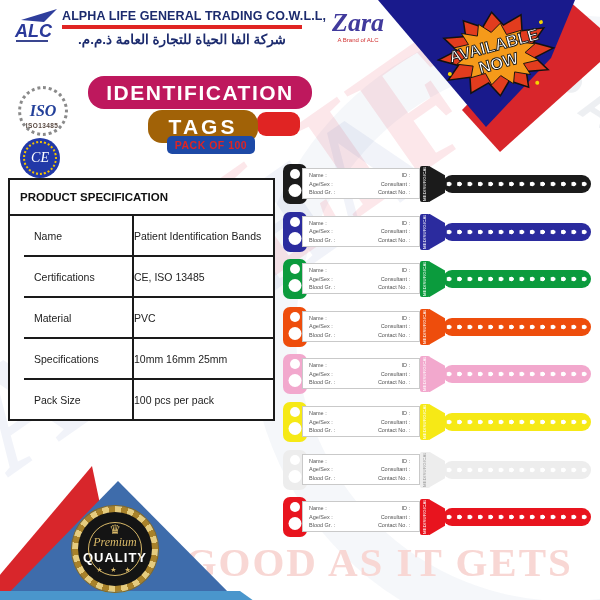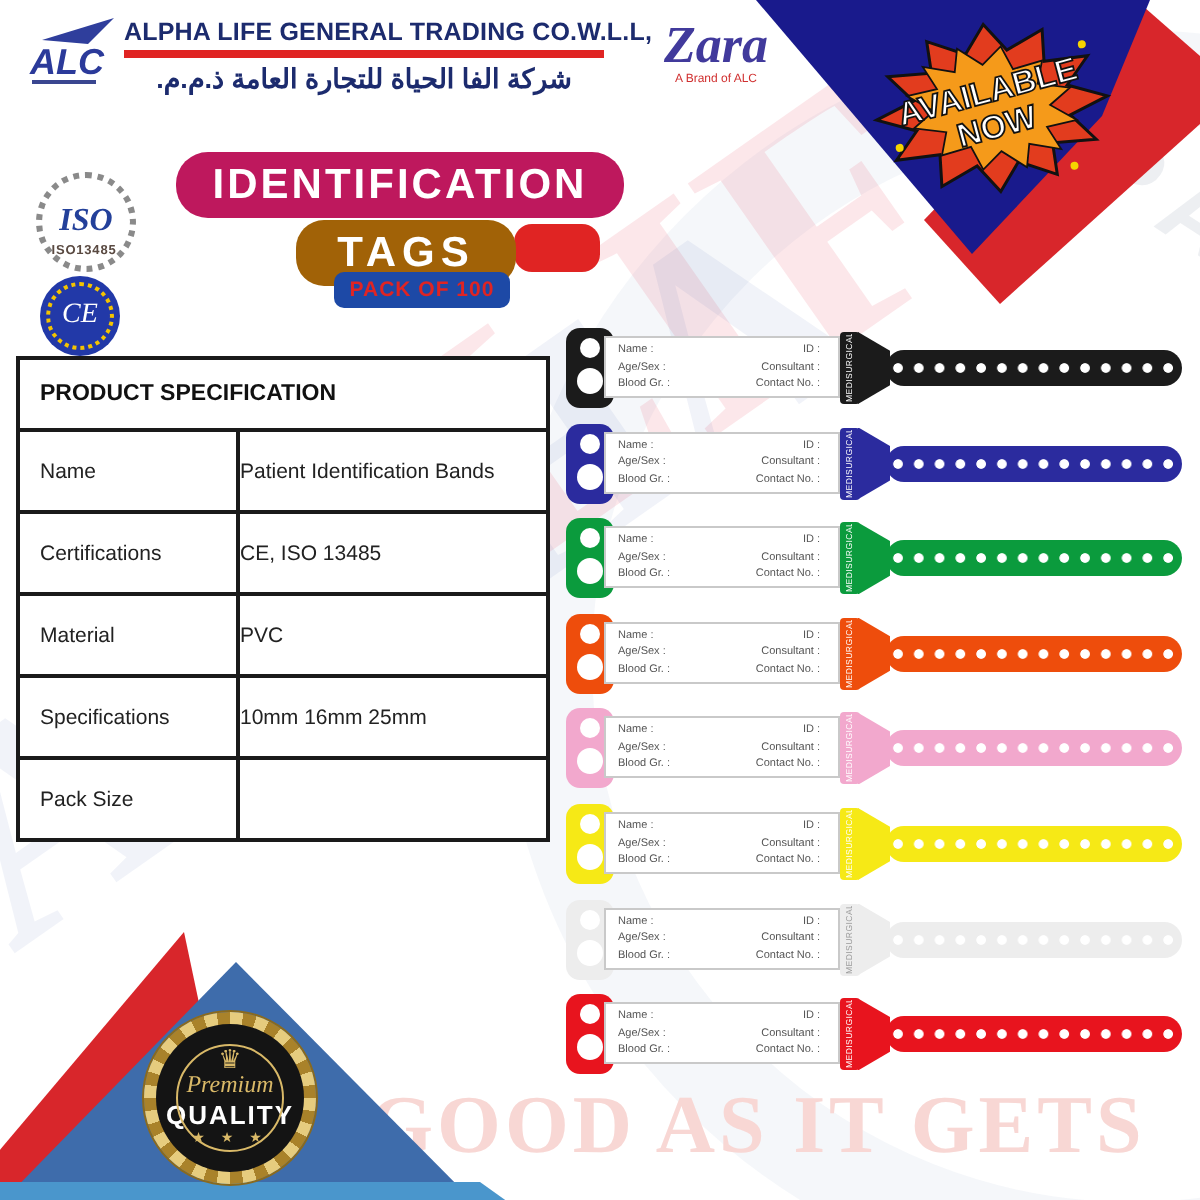--- a/index.html
+++ b/index.html
@@ -57,21 +57,21 @@
                background:#e02423;border-radius:9px;}
   .pack-pill{position:absolute;z-index:3;left:167px;top:136px;width:88px;height:18px;background:#1d49a6;
              border-radius:5px;display:flex;align-items:center;justify-content:center;
              color:#e02423;font-weight:bold;font-size:10.5px;letter-spacing:0.5px;}
 
   
   .spec{position:absolute;z-index:3;left:8px;top:178px;width:263px;background:#fff;
         border:2px solid #1a1a1a;}
   .spec-head{height:34px;display:flex;align-items:center;padding-left:10px;
              font-size:11.5px;font-weight:bold;color:#111;border-bottom:2px solid #1a1a1a;}
-  .spec-row{display:flex;height:39px;border-bottom:2px solid #1a1a1a;}
+  .spec-row{display:flex;height:39px;border-bottom:2px solid #1a1a1a;margin-left:14px;}
   .spec-row:last-child{border-bottom:none;}
   .spec-label{width:98px;border-right:2px solid #1a1a1a;display:flex;align-items:center;
               padding-left:10px;font-size:10.5px;color:#222;}
   .spec-value{flex:1;display:flex;align-items:center;font-size:10.5px;color:#222;}
 
   
   .bands{position:absolute;z-index:3;left:283px;top:162px;width:308px;height:382px;}
   .band{position:absolute;left:0;width:308px;height:44px;}
   .clasp{position:absolute;left:0;top:2px;width:24px;height:40px;border-radius:7px;background:var(--band);}
   .hole{position:absolute;left:50%;transform:translateX(-50%);border-radius:50%;background:#fff;}
@@ -181,20 +181,21 @@
     <div class="spec-row">
       <div class="spec-label">Material</div>
       <div class="spec-value">PVC</div>
     </div>
     <div class="spec-row">
       <div class="spec-label">Specifications</div>
       <div class="spec-value">10mm 16mm 25mm</div>
     </div>
     <div class="spec-row">
       <div class="spec-label">Pack Size</div>
+      <div class="spec-value">100 pcs per pack</div>
     </div>
   </div>
 
   <div class="bands">
       <div class="band" style="--band: #1b1b1b; --bandText: #ffffff; top: 0px;">
       <div class="clasp">
         <span class="hole h1"></span>
         <span class="hole h2"></span>
       </div>
       <div class="labelcard">

